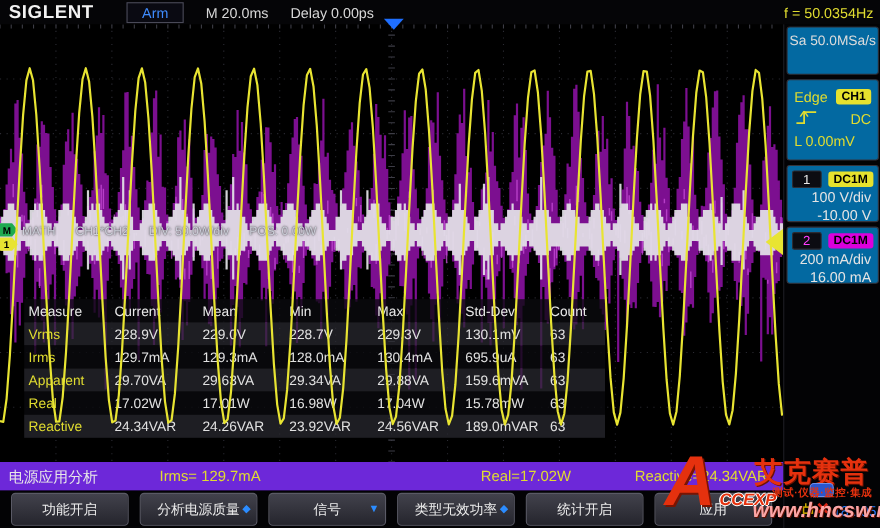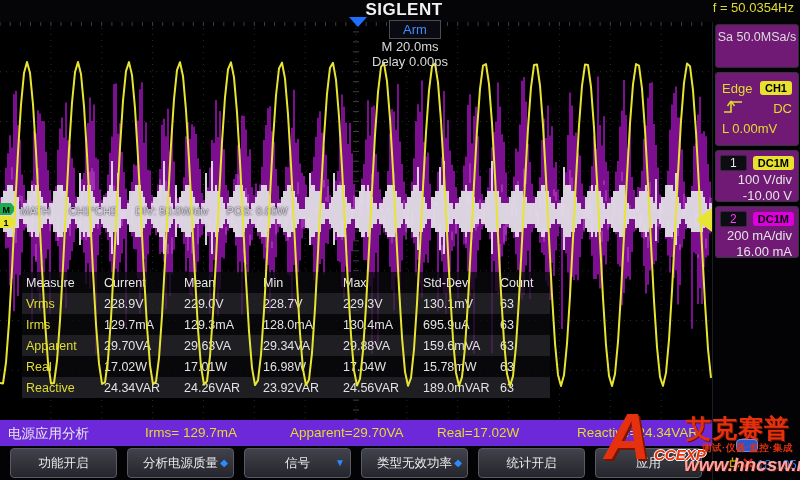--- a/index.html
+++ b/index.html
@@ -1,21 +1,21 @@
 <!DOCTYPE html>
 <html><head>
 <meta charset="utf-8">
 <style>
   * { margin:0; padding:0; box-sizing:border-box; }
   html,body { width:800px; height:480px; background:#000; overflow:hidden;
     font-family:"Liberation Sans", sans-serif; position:relative; }
 
   
   #header { position:absolute; left:0; top:0; width:800px; height:22px;
-    background:#050507; display:flex; align-items:center; z-index:6;flex-direction:column; }
+    background:#050507; display:flex; align-items:center; z-index:6; }
   .logo { margin-left:8px; font-weight:800; font-size:17px; letter-spacing:.5px;
     color:#f2f2f2; }
   .arm-box { margin-left:30px; border:1px solid #4a4a58; background:#0a0a12;
     color:#3f8cff; font-size:13px; padding:0 13px; height:19px; line-height:17px; }
   .hdr-txt { margin-left:20px; color:#d8d8d8; font-size:13px; }
   .hdr-freq { position:absolute; right:6px; color:#e0dc30; font-size:13px; }
   #trig-pos { position:absolute; left:349px; top:17px; width:0; height:0; z-index:7;
     border-left:9px solid transparent; border-right:9px solid transparent;
     border-top:10px solid #1f6fff; }
 
@@ -34,21 +34,21 @@
     height:21px; align-items:center; padding-left:4px; color:#e2e2e2; }
   .m-row:nth-child(odd) { background:rgba(10,10,14,.78); }
   .m-row:nth-child(even) { background:rgba(42,42,48,.72); }
   .m-hdr { color:#e8e8e8; }
   .m-label { color:#e0dc30; }
 
   
   #side { position:absolute; left:712px; top:22px; width:88px; height:458px;
     background:#030305; border-left:1px solid #1d1d24; z-index:5; }
   .sbox { position:absolute; left:2px; width:84px; border:1px solid #35353e;
-    border-radius:3px; background:#701a75; }
+    border-radius:3px; background:#0369a1; }
   #acq-box { top:2px; height:44px; text-align:center; color:#dcdcdc;
     font-size:12.5px; line-height:19px; padding-top:3px; border-color:#2c2c34; }
   #trig-box { top:50px; height:74px; color:#e0dc30; font-size:13px; padding:5px 6px; }
   .trig-row { display:flex; justify-content:space-between; align-items:center; height:20px; }
   .badge { font-size:11px; font-weight:bold; color:#000; border-radius:3px;
     padding:1px 5px; }
   .badge-y { background:#e6e22e; }
   .badge-m { background:#dc00dc; }
   .ch-box { height:52px; padding:3px 4px; }
   #ch1-box { top:128px; }
@@ -246,21 +246,20 @@
       <span class="badge badge-m">DC1M</span>
     </div>
     <div class="ch-val">200 mA/div</div>
     <div class="ch-val">16.00 mA</div>
   </div>
 </div>
 
 <div id="status-bar">
   <span class="sb-title">电源应用分析</span>
   <span class="sb-item" id="sb-irms">Irms= 129.7mA</span>
-  <span class="sb-item" id="sb-app">Apparent=29.70VA</span>
   <span class="sb-item" id="sb-real">Real=17.02W</span>
   <span class="sb-item" id="sb-react">Reactive=24.34VAR</span>
 </div>
 
 <div id="menu-bar">
   <div class="mbtn">
     <span>功能</span>
     <span>开启</span>
   </div>
   <div class="mbtn">

